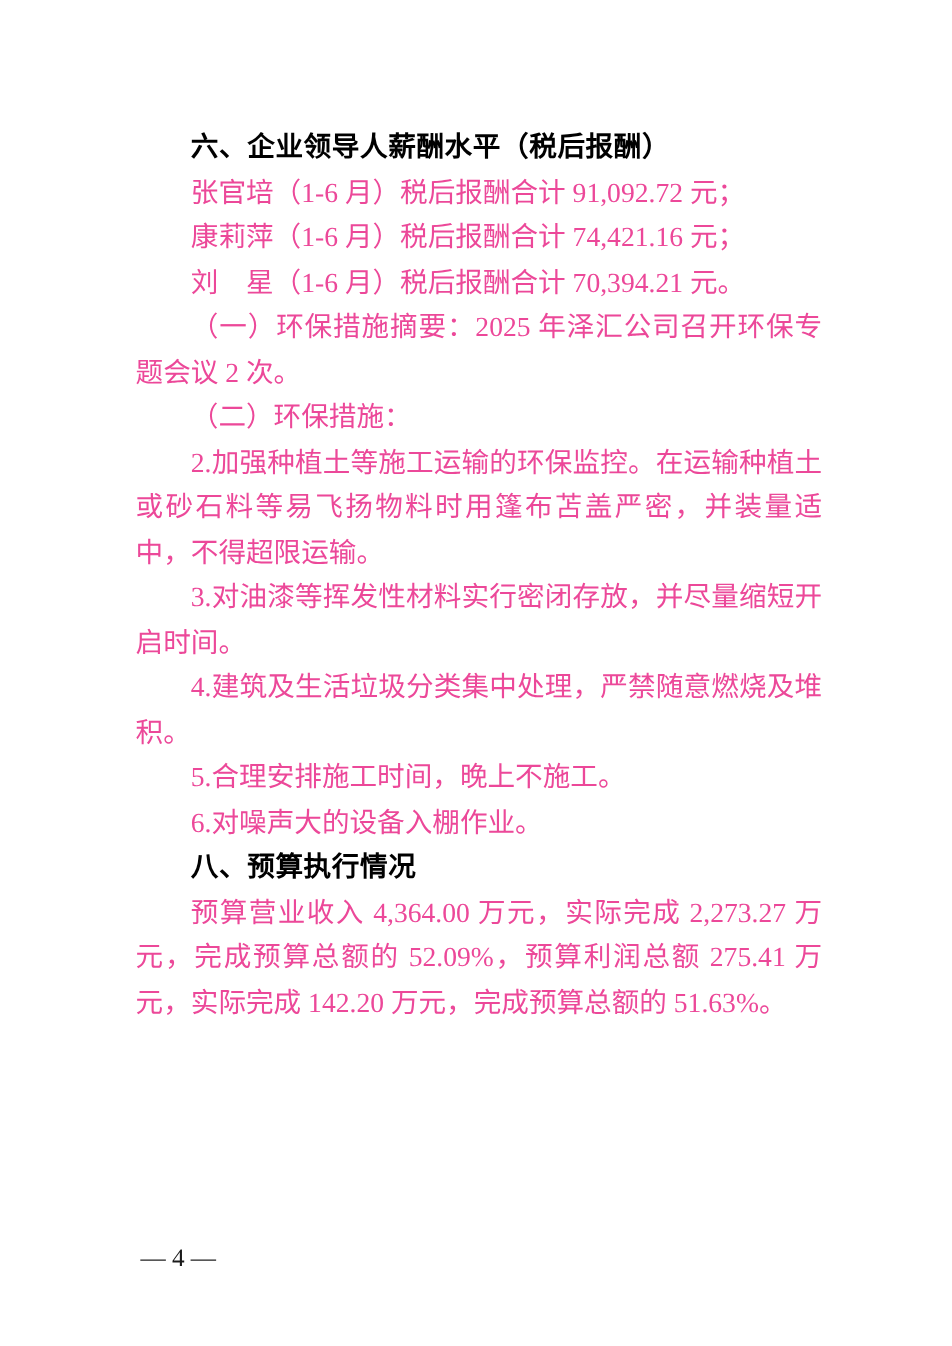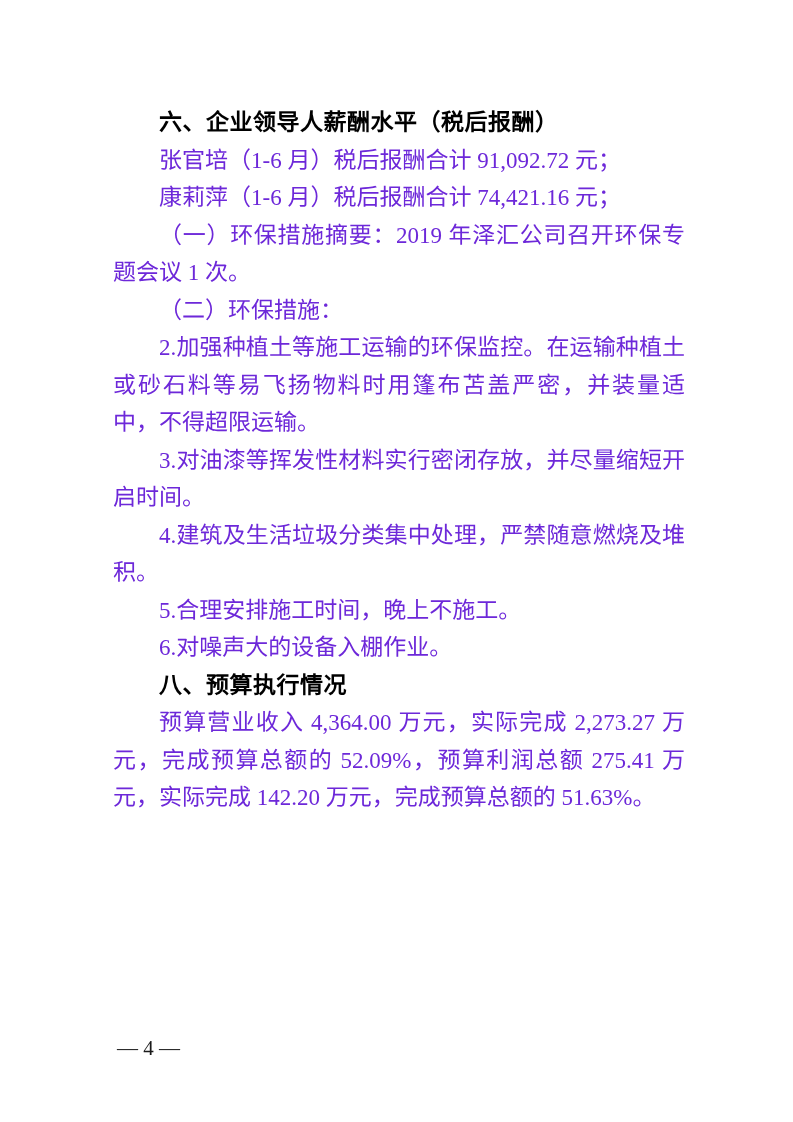--- a/index.html
+++ b/index.html
@@ -32,21 +32,21 @@
     color: #000000;
   }
   .body-para {
     margin: 0;
     font-family: "Liberation Serif", "DejaVu Serif", serif;
     font-weight: normal;
     font-size: 23px;
     line-height: 37.5px;
     text-indent: 2em;
     text-align: justify;
-    color: #6d28d9;
+    color: #ec4899;
   }
   .body-para.no-justify {
     text-align: left;
   }
   .footer {
     position: absolute;
     left: 117px;
     top: 1034px;
     font-family: "Liberation Serif", "DejaVu Serif", serif;
     font-size: 21px;
@@ -57,23 +57,24 @@
 </head>
 <body>
 
 <div class="page">
   <div class="content">
 
     <h2 class="heading">六、企业领导人薪酬水平（税后报酬）</h2>
 
     <p class="body-para no-justify">张官培（1-6 月）税后报酬合计 91,092.72 元；</p>
     <p class="body-para no-justify">康莉萍（1-6 月）税后报酬合计 74,421.16 元；</p>
+    <p class="body-para no-justify">刘　星（1-6 月）税后报酬合计 70,394.21 元。</p>
 
 
-    <p class="body-para">（一）环保措施摘要：2019 年泽汇公司召开环保专题会议 1 次。</p>
+    <p class="body-para">（一）环保措施摘要：2025 年泽汇公司召开环保专题会议 2 次。</p>
 
     <p class="body-para">（二）环保措施：</p>
 
     <p class="body-para">2.加强种植土等施工运输的环保监控。在运输种植土或砂石料等易飞扬物料时用篷布苫盖严密，并装量适中，不得超限运输。</p>
     <p class="body-para">3.对油漆等挥发性材料实行密闭存放，并尽量缩短开启时间。</p>
     <p class="body-para">4.建筑及生活垃圾分类集中处理，严禁随意燃烧及堆积。</p>
     <p class="body-para">5.合理安排施工时间，晚上不施工。</p>
     <p class="body-para">6.对噪声大的设备入棚作业。</p>
 
     <h2 class="heading">八、预算执行情况</h2>

